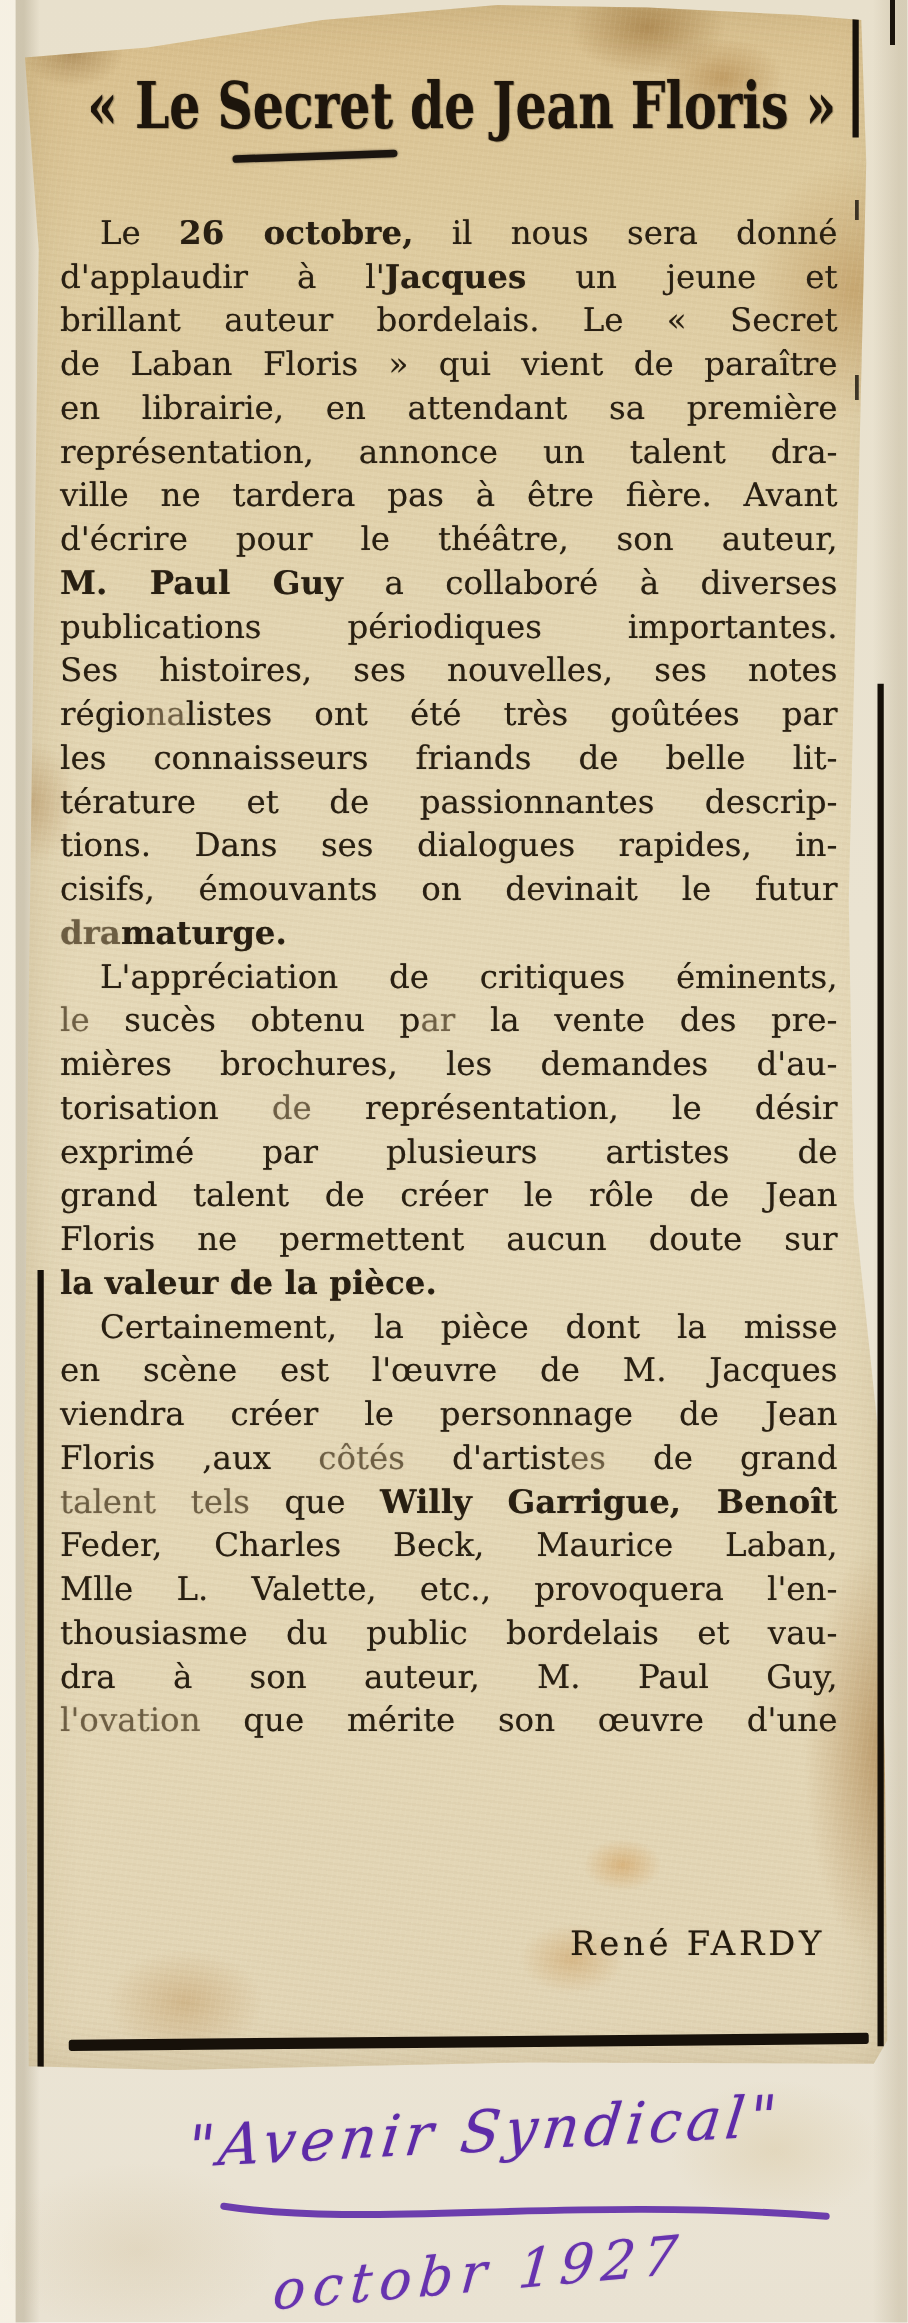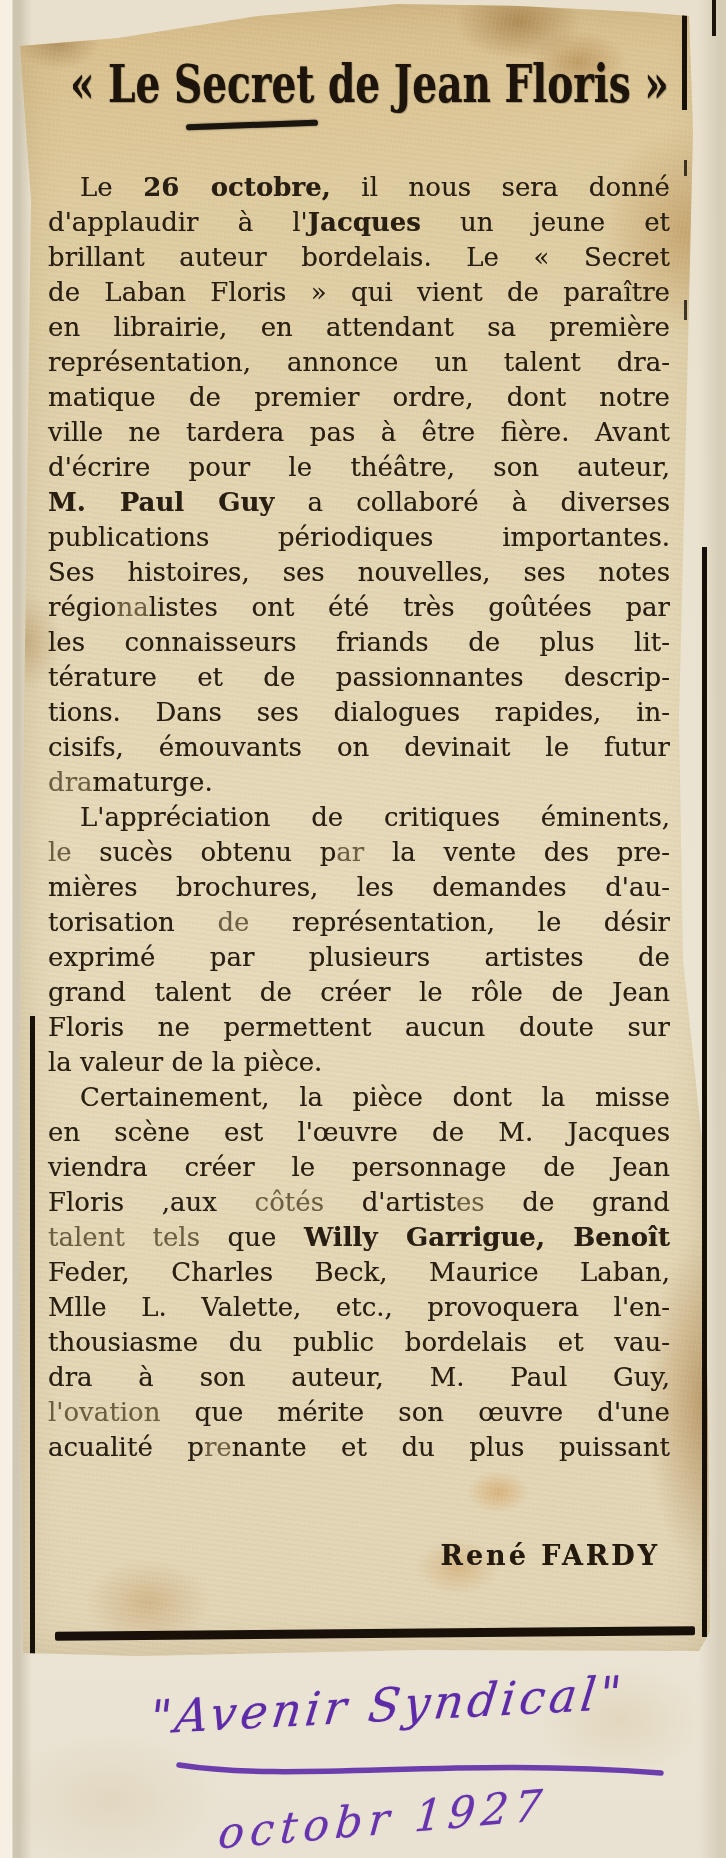--- a/index.html
+++ b/index.html
@@ -43,26 +43,26 @@
   .divider{
     position:absolute;left:168px;top:120px;width:132px;height:6px;background:#1b1510;
     border-radius:3px;transform:rotate(-2deg);box-shadow:0 0 2px rgba(30,20,10,.6);
   }
   .body{
     position:absolute;left:30px;top:168px;width:622px;color:#281f12;
     font-size:26px;text-shadow:0 0 .6px rgba(45,33,15,.55);
   }
   .para{margin:0;}
   .line{height:35px;line-height:35px;text-align:justify;text-align-last:justify;white-space:nowrap;}
-  .line.last{text-align-last:left;}
+  .line.last{text-align-last:left;font-weight:bold;}
   .line.first{padding-left:32px;}
   .b{font-weight:bold;}
   .fade{color:rgba(75,58,30,.38);filter:blur(.5px);}
   .byline{
-    position:absolute;right:50px;top:1538px;font-weight:bold;font-size:27px;letter-spacing:3px;
+    position:absolute;right:50px;top:1538px;font-weight:normal;font-size:27px;letter-spacing:3px;
     color:#241b0e;text-shadow:0 0 .6px rgba(45,33,15,.55);
   }
   
   .rule{position:absolute;background:#17110a;}
   .rule-bottom{left:37px;top:1627px;width:640px;height:9px;transform:rotate(-.5deg);border-radius:2px;}
   .rule-left{left:12px;top:1014px;width:5px;height:638px;}
   .rule-right-top{left:664px;top:8px;width:5px;height:100px;}
   .rule-dash1{left:666px;top:158px;width:3px;height:16px;opacity:.8;}
   .rule-dash2{left:666px;top:298px;width:3px;height:20px;opacity:.8;}
   .rule-right-long{position:absolute;left:702px;top:547px;width:5px;height:1090px;background:#150f08;}
@@ -84,28 +84,27 @@
   <div class="divider"></div>
 
   <div class="body">
       <div class="para">
         <div class="line first"><span>Le </span><span class="b">26 octobre,</span><span> il nous sera donné</span></div>
         <div class="line"><span>d'applaudir à l'</span><span class="b">Jacques</span><span> un jeune et</span></div>
         <div class="line"><span>brillant auteur bordelais. Le « Secret</span></div>
         <div class="line"><span>de Laban Floris » qui vient de paraître</span></div>
         <div class="line"><span>en librairie, en attendant sa première</span></div>
         <div class="line"><span>représentation, annonce un talent dra-</span></div>
-        <div class="line"><span>matique de premier ordre, dont notre</span></div>
         <div class="line"><span>ville ne tardera pas à être fière. Avant</span></div>
         <div class="line"><span>d'écrire pour le théâtre, son auteur,</span></div>
         <div class="line"><span class="b">M. Paul Guy</span><span> a collaboré à diverses</span></div>
         <div class="line"><span>publications périodiques importantes.</span></div>
         <div class="line"><span>Ses histoires, ses nouvelles, ses notes</span></div>
         <div class="line"><span>régio</span><span class="fade">na</span><span>listes ont été très goûtées par</span></div>
-        <div class="line"><span>les connaisseurs friands de plus lit-</span></div>
+        <div class="line"><span>les connaisseurs friands de belle lit-</span></div>
         <div class="line"><span>térature et de passionnantes descrip-</span></div>
         <div class="line"><span>tions. Dans ses dialogues rapides, in-</span></div>
         <div class="line"><span>cisifs, émouvants on devinait le futur</span></div>
         <div class="line last"><span class="fade">dra</span><span>maturge.</span></div>
       </div>
       <div class="para">
         <div class="line first"><span>L'appréciation de critiques éminents,</span></div>
         <div class="line"><span class="fade">le</span><span> sucès obtenu p</span><span class="fade">ar</span><span> la vente des pre-</span></div>
         <div class="line"><span>mières brochures, les demandes d'au-</span></div>
         <div class="line"><span>torisation </span><span class="fade">de</span><span> représentation, le désir</span></div>
@@ -118,21 +117,20 @@
         <div class="line first"><span>Certainement, la pièce dont la misse</span></div>
         <div class="line"><span>en scène  est l'œuvre de M. Jacques</span></div>
         <div class="line"><span>viendra créer le personnage de Jean</span></div>
         <div class="line"><span>Floris ,aux </span><span class="fade">côtés</span><span> d'artist</span><span class="fade">es</span><span> de grand</span></div>
         <div class="line"><span class="fade">talent tels</span><span> que </span><span class="b">Willy Garrigue, Benoît</span></div>
         <div class="line"><span>Feder, Charles Beck, Maurice Laban,</span></div>
         <div class="line"><span>Mlle L. Valette, etc., provoquera l'en-</span></div>
         <div class="line"><span>thousiasme du public bordelais et vau-</span></div>
         <div class="line"><span>dra  à  son  auteur,   M.  Paul  Guy,</span></div>
         <div class="line"><span class="fade">l'ovation</span><span> que mérite son œuvre d'une</span></div>
-        <div class="line"><span>acualité p</span><span class="fade">re</span><span>nante et du plus puissant</span></div>
       </div>
     </div>
 
   <div class="byline">René FARDY</div>
 
   <div class="rule rule-bottom"></div>
   <div class="rule rule-left"></div>
   <div class="rule rule-right-top"></div>
   <div class="rule rule-dash1"></div>
   <div class="rule rule-dash2"></div>

